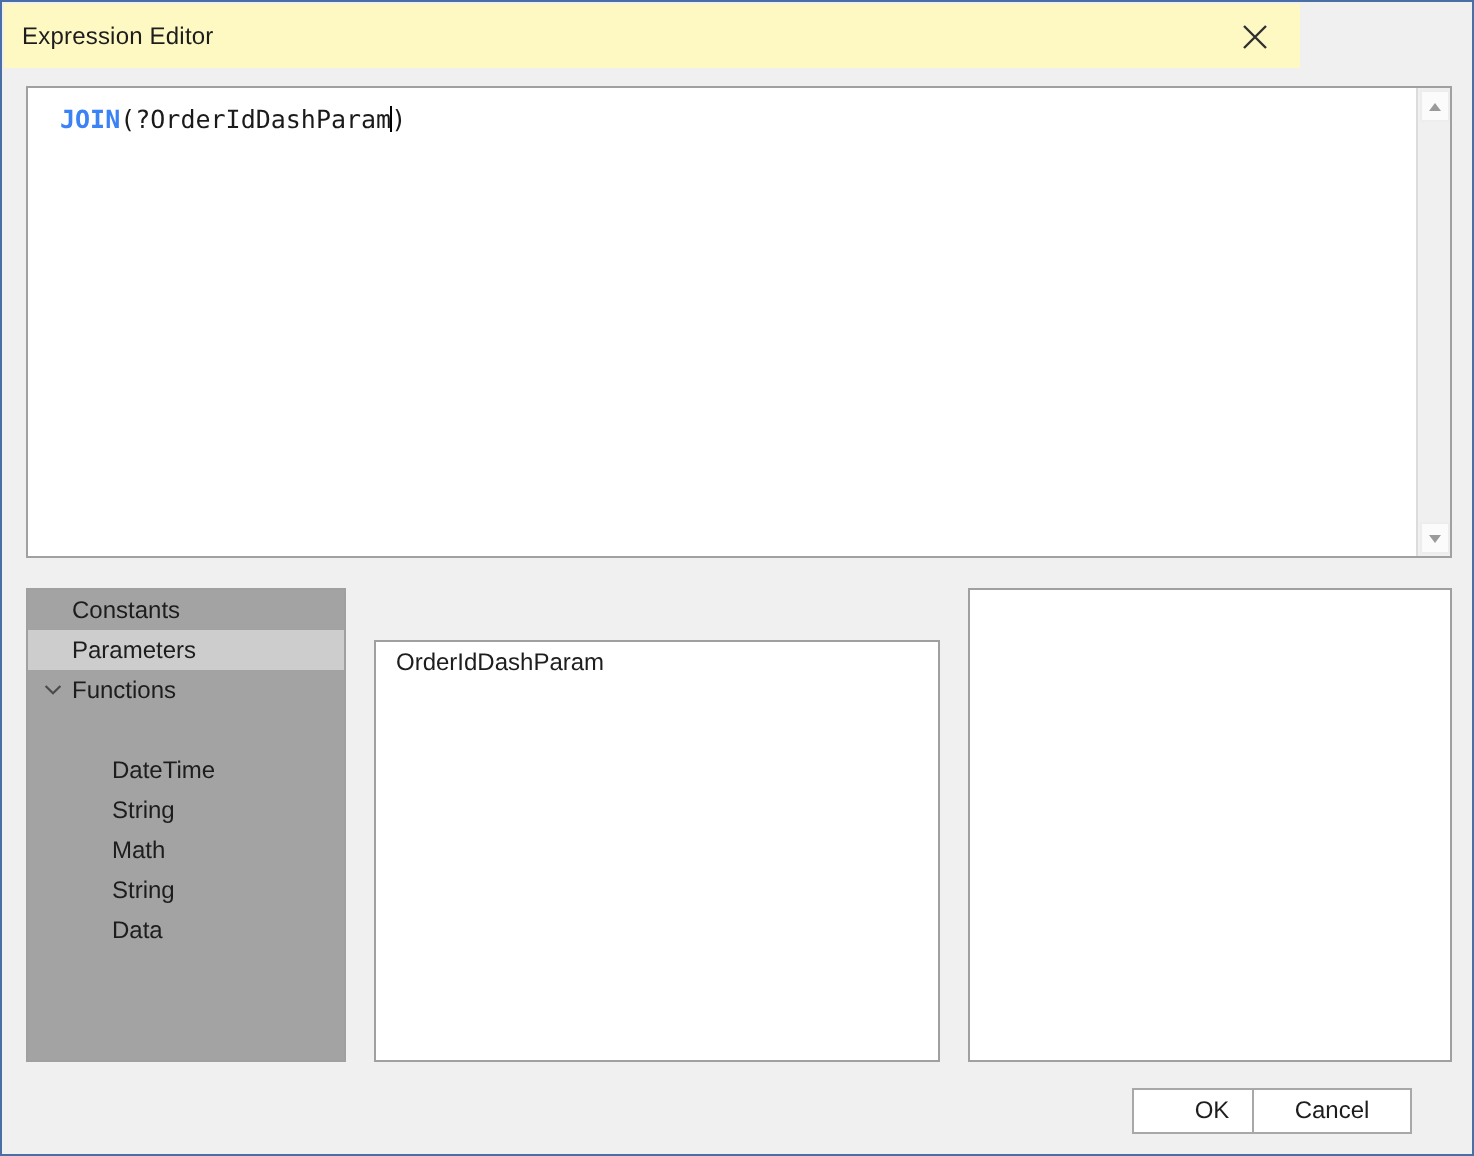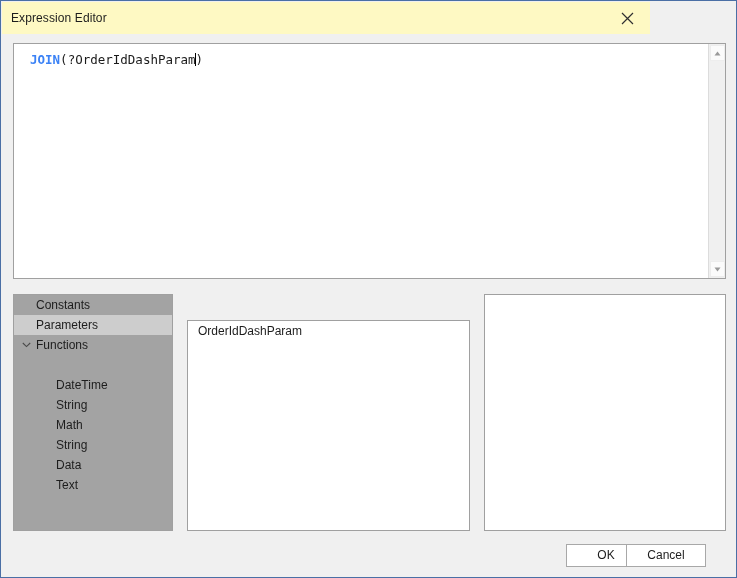--- a/index.html
+++ b/index.html
@@ -305,23 +305,20 @@
     </div>
     <div class="tree-row level1">
       <span class="tree-label">Math</span>
     </div>
     <div class="tree-row level1">
       <span class="tree-label">String</span>
     </div>
     <div class="tree-row level1">
       <span class="tree-label">Data</span>
     </div>
-    <div class="tree-row level1">
-      <span class="tree-label">Text</span>
-    </div>
   </div>
 
 
   <div class="list-panel">
     <div class="list-item">OrderIdDashParam</div>
   </div>
 
   <div class="detail-panel">
     <div class="detail-text"></div>
   </div>

